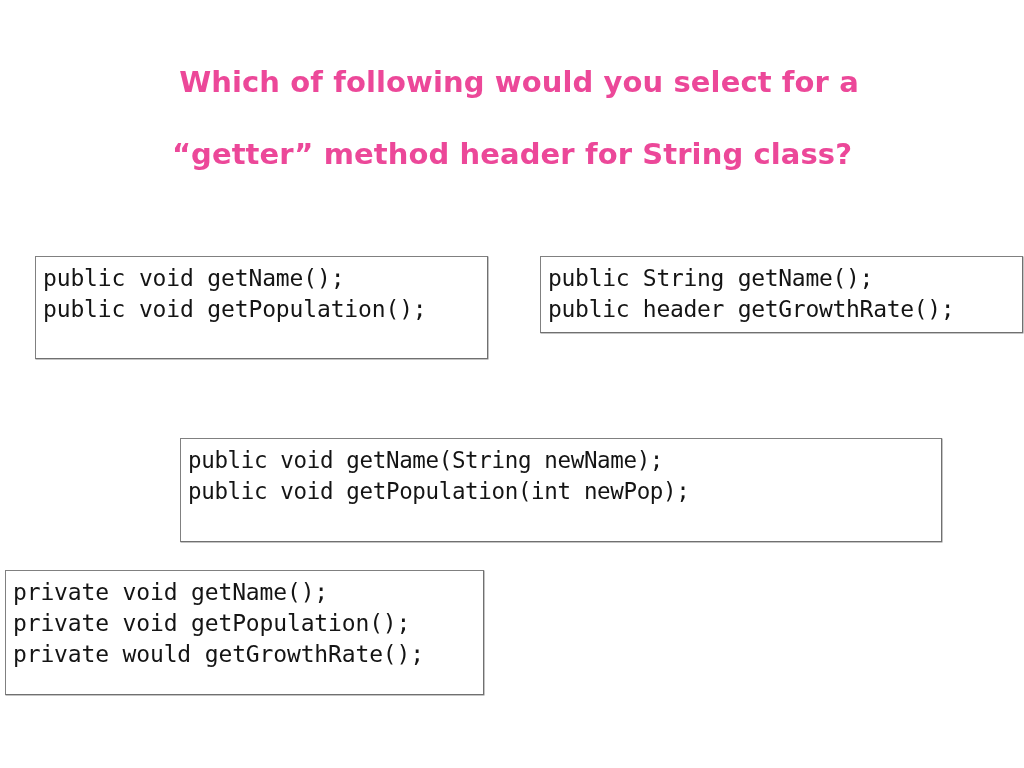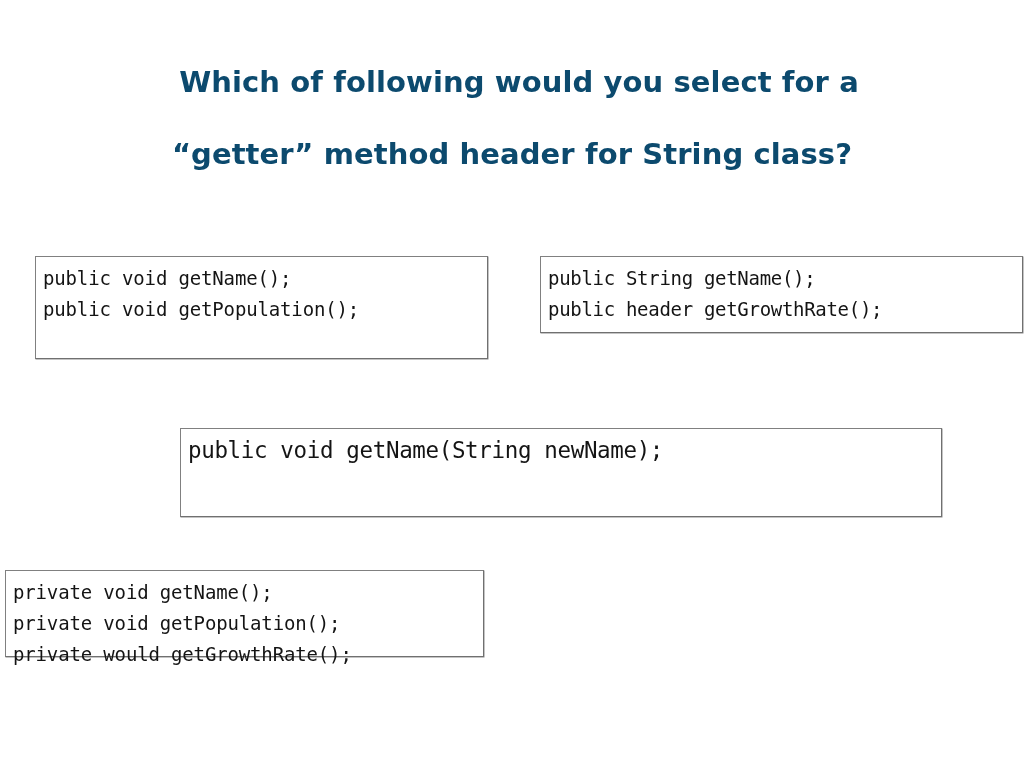--- a/index.html
+++ b/index.html
@@ -16,21 +16,21 @@
     -webkit-font-smoothing: antialiased;
   }
 
   
   #slide-title {
     position: absolute;
     left: 112px;
     top: 28px;
     width: 800px;
     text-align: center;
-    color: #0c4a6e;
+    color: #ec4899;
     font-family: "DejaVu Sans", sans-serif;
     font-size: 29px;
     font-weight: bold;
     line-height: 36px;
     letter-spacing: 0.1px;
     white-space: pre-line;
   }
   #slide-title .title-line {
     display: block;
   }
@@ -42,32 +42,32 @@
     box-sizing: border-box;
     background: #ffffff;
     border: 1px solid #808080;
     border-right-color: #707070;
     border-bottom-color: #707070;
     box-shadow: 0.5px 0.5px 0 #8a8a8a;
     padding: 6px 6px 6px 7px;
   }
   .code-line {
     font-family: "DejaVu Sans Mono", monospace;
-    font-size: 19px;
+    font-size: 23px;
     line-height: 31px;
     color: #141414;
     white-space: pre;
     letter-spacing: -0.15px;
   }
 
   
   #code-box-1 { left: 35px;  top: 256px; width: 453px;  height: 103px; }
   #code-box-2 { left: 540px; top: 256px; width: 483px;  height: 77px; }
-  #code-box-3 { left: 180px; top: 428px; width: 762px;  height: 89px; }
-  #code-box-4 { left: 5px;   top: 570px; width: 479px;  height: 87px; }
+  #code-box-3 { left: 180px; top: 438px; width: 762px;  height: 104px; }
+  #code-box-4 { left: 5px;   top: 570px; width: 479px;  height: 125px; }
 
   #code-box-3 .code-line { font-size: 22.5px; letter-spacing: -0.35px; }
   #code-box-2 .code-line { letter-spacing: -0.3px; }
 </style>
 </head>
 <body>
 
 <div id="slide-title">
   <span class="title-line title-line-1">Which of following would you select for a</span>
   <span class="title-line title-line-2">“getter” method header for String class?</span>
@@ -78,19 +78,20 @@
   <div class="code-line">public void getPopulation();</div>
 </div>
 
 <div class="code-box" id="code-box-2">
   <div class="code-line">public String getName();</div>
   <div class="code-line">public header getGrowthRate();</div>
 </div>
 
 <div class="code-box" id="code-box-3">
   <div class="code-line">public void getName(String newName);</div>
+  <div class="code-line">public void getPopulation(int newPop);</div>
 </div>
 
 <div class="code-box" id="code-box-4">
   <div class="code-line">private void getName();</div>
   <div class="code-line">private void getPopulation();</div>
   <div class="code-line">private would getGrowthRate();</div>
 </div>
 
 </body></html>

